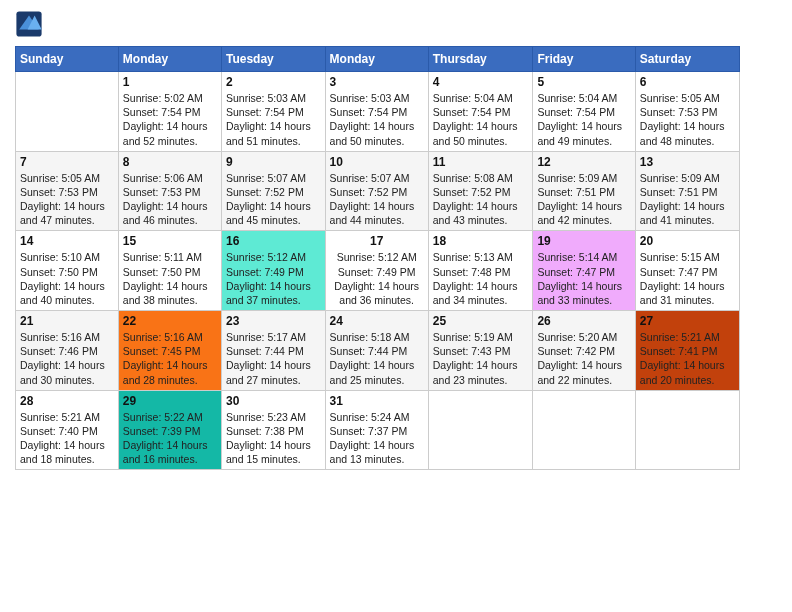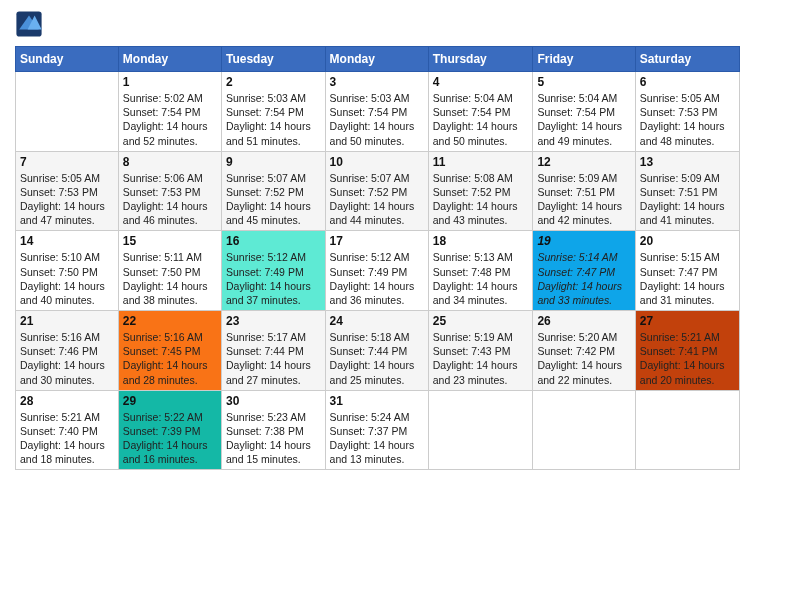--- a/index.html
+++ b/index.html
@@ -193,29 +193,29 @@
             <div class="day-info">Sunrise: 5:10 AM<br>Sunset: 7:50 PM<br>Daylight: 14 hours and 40 minutes.</div>
           </td>
           <td style="background: rgb(255, 255, 255);">
             <span class="day-num">15</span>
             <div class="day-info">Sunrise: 5:11 AM<br>Sunset: 7:50 PM<br>Daylight: 14 hours and 38 minutes.</div>
           </td>
           <td style="background: #5eead4;">
             <span class="day-num">16</span>
             <div class="day-info">Sunrise: 5:12 AM<br>Sunset: 7:49 PM<br>Daylight: 14 hours and 37 minutes.</div>
           </td>
-          <td style="background: rgb(255, 255, 255);">
+          <td style="background: rgb(255, 255, 255); text-align: center;">
             <span class="day-num">17</span>
             <div class="day-info">Sunrise: 5:12 AM<br>Sunset: 7:49 PM<br>Daylight: 14 hours and 36 minutes.</div>
           </td>
           <td style="background: rgb(255, 255, 255);">
             <span class="day-num">18</span>
             <div class="day-info">Sunrise: 5:13 AM<br>Sunset: 7:48 PM<br>Daylight: 14 hours and 34 minutes.</div>
           </td>
-          <td style="background: #0ea5e9; font-style: italic;">
+          <td style="background: #f0abfc;">
             <span class="day-num">19</span>
             <div class="day-info">Sunrise: 5:14 AM<br>Sunset: 7:47 PM<br>Daylight: 14 hours and 33 minutes.</div>
           </td>
           <td style="background: rgb(255, 255, 255);">
             <span class="day-num">20</span>
             <div class="day-info">Sunrise: 5:15 AM<br>Sunset: 7:47 PM<br>Daylight: 14 hours and 31 minutes.</div>
           </td>
         </tr>
         <tr>
           <td style="background: rgb(245, 245, 245);">

